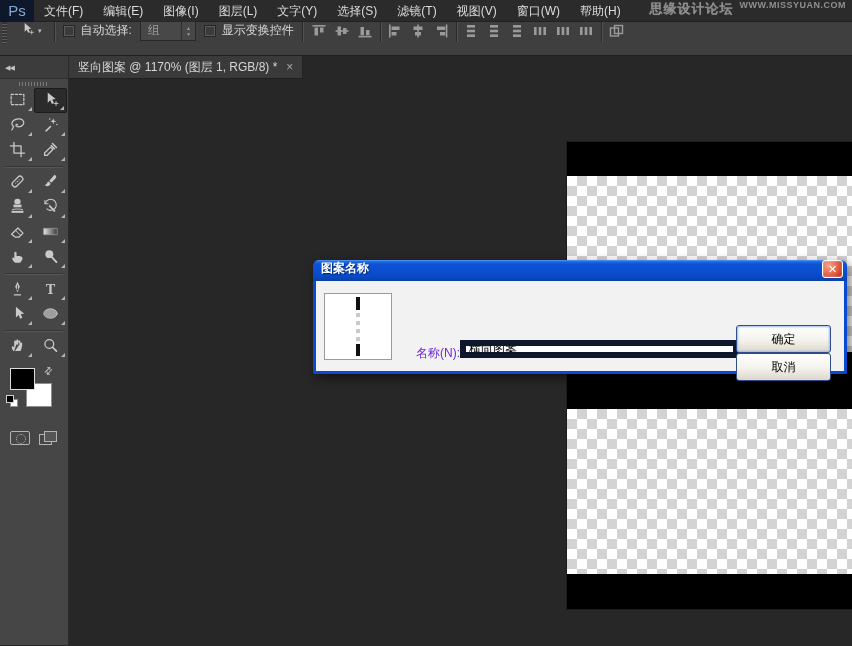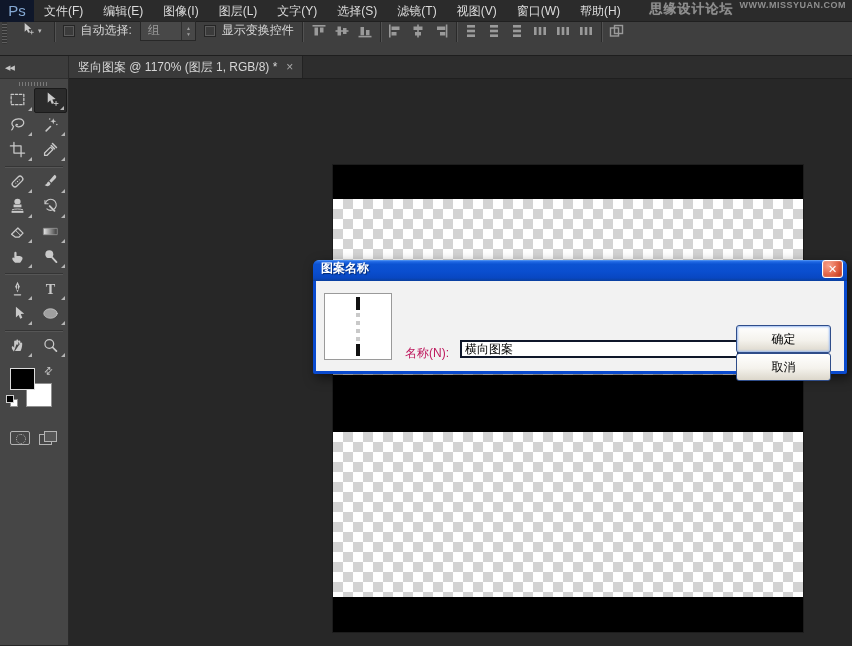--- a/index.html
+++ b/index.html
@@ -49,21 +49,21 @@
   .mini-sw { position:absolute; left:6px; top:31px; width:8px; height:8px; background:#000; border:1px solid #cfcfcf; box-shadow:4px 4px 0 -1px #fff,4px 4px 0 0 #8f8f8f; }
 
   .bottom-btns { display:flex; justify-content:space-around; align-items:center; margin-top:14px; padding:0 6px; }
   .quickmask { width:20px; height:14px; border:1px solid #b3b3b3; border-radius:2px; position:relative; }
   .quickmask::after { content:""; position:absolute; left:5px; top:2px; width:8px; height:8px; border:1px dotted #b3b3b3; border-radius:50%; }
   .screenmode { position:relative; width:20px; height:15px; }
   .screenmode::before { content:""; position:absolute; left:1px; top:4px; width:11px; height:9px; border:1px solid #b3b3b3; background:#464646; }
   .screenmode::after { content:""; position:absolute; left:6px; top:1px; width:11px; height:9px; border:1px solid #b3b3b3; background:#565656; }
 
   
-  .canvascol { flex:1; display:flex; flex-direction:column; }
+  .canvascol { flex:1; display:flex; flex-direction:row; }
   .tabbar { height:23px; background:#2d2d2d; border-bottom:1px solid #1f1f1f; display:flex; }
   .doc-tab { background:#3a3a3a; color:#d6d6d6; display:flex; align-items:center; gap:9px; padding:0 9px; border-right:1px solid #222; }
   .tab-close { color:#a8a8a8; font-size:12px; cursor:default; }
   .canvas { flex:1; position:relative; background:#272727; overflow:hidden; }
   .document { position:absolute; left:264px; top:86px; width:470px; height:467px; box-shadow:0 0 0 1px #1c1c1c; }
   .stripe { width:100%; }
   .black1 { height:34px; background:#000; }
   .checker1 { height:176px; }
   .black2 { height:57px; background:#000; }
   .checker2 { height:165px; }
@@ -80,22 +80,22 @@
   .dlg-title-text { color:#fff; font-weight:bold; font-size:12px; text-shadow:1px 1px 1px rgba(0,0,0,.45); flex:1; }
   .dlg-close { width:21px; height:18px; border:1px solid #fff; border-radius:3px; color:#fff; font-weight:bold; font-size:11px;
     display:flex; align-items:center; justify-content:center;
     background:radial-gradient(circle at 30% 28%,#f7a38d,#e5694c 48%,#c33a1d 85%); box-shadow:inset 0 0 2px rgba(255,255,255,.6); }
   .dlg-body { position:absolute; left:3px; right:3px; top:21px; bottom:3px; background:#f2f2f2; }
   .preview { position:absolute; left:8px; top:12px; width:68px; height:67px; background:#fff; border:1px solid #9a9a9a; }
   .dashline { position:absolute; left:50%; margin-left:-2px; top:3px; bottom:3px; width:4px;
     background:repeating-linear-gradient(180deg,#c9c9c9 0 4px,rgba(0,0,0,0) 4px 8px); }
   .dashline::before { content:""; position:absolute; left:0; top:0; width:4px; height:13px; background:#111; }
   .dashline::after { content:""; position:absolute; left:0; bottom:0; width:4px; height:12px; background:#111; }
-  .name-label { position:absolute; left:89px; top:64px; color:#be185d; }
-  .name-input { position:absolute; left:144px; top:59px; width:279px; height:18px; border:2px solid #0f172a; background:#fff;
+  .name-label { position:absolute; left:100px; top:64px; color:#6d28d9; }
+  .name-input { position:absolute; left:144px; top:59px; width:279px; height:18px; border:6px solid #0f172a; background:#fff;
     font-family:inherit; font-size:12px; color:#000; padding:0 3px; }
   .xp-btn { position:absolute; right:13px; width:95px; height:28px; border:1px solid #2f4d8a; border-radius:3px;
     background:linear-gradient(180deg,#ffffff 0%,#f4f2ec 55%,#dcd7cb 100%); font-family:inherit; font-size:12px; color:#000; }
   .btn-ok { top:44px; box-shadow:inset 0 0 2px 1px #9cbcf0; }
   .btn-cancel { top:72px; }
 </style>
 </head>
 <body>
 
 <div class="app">

